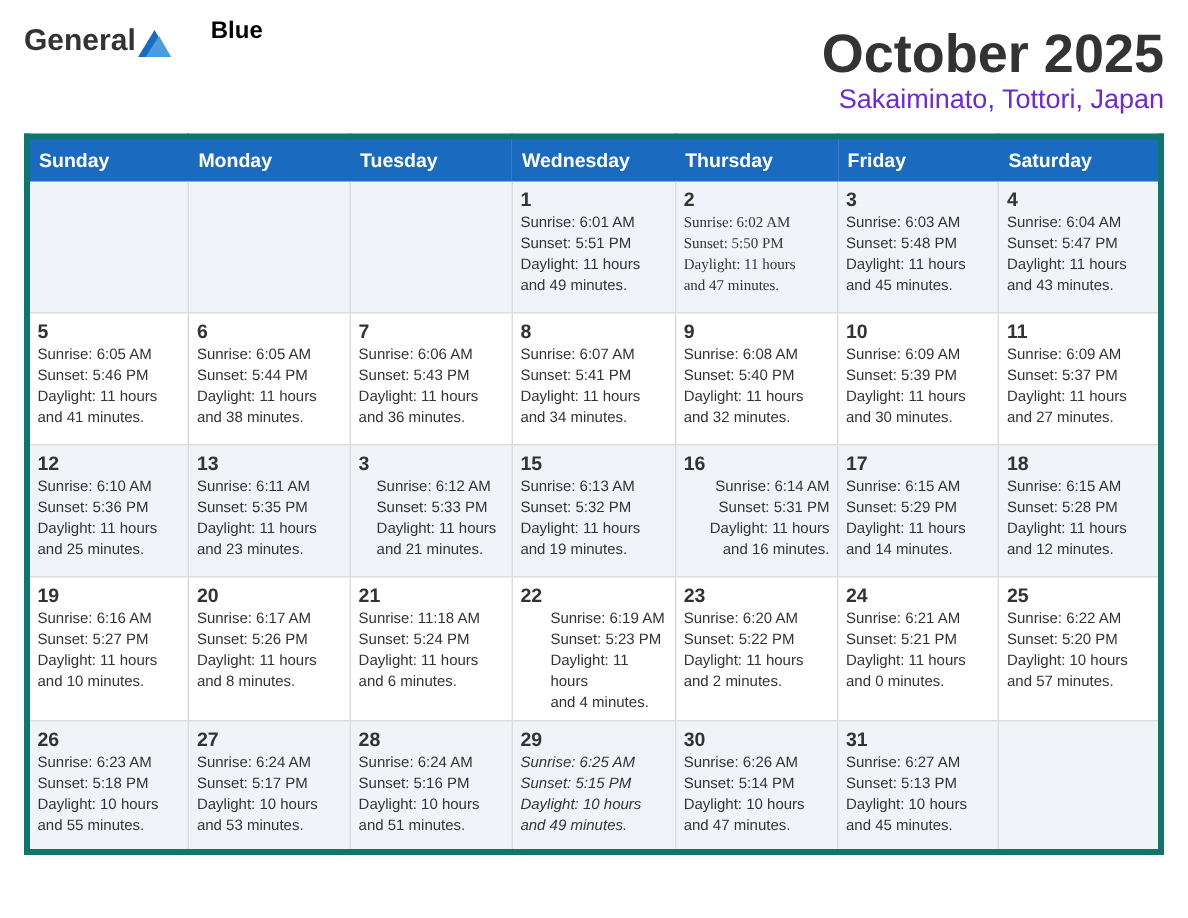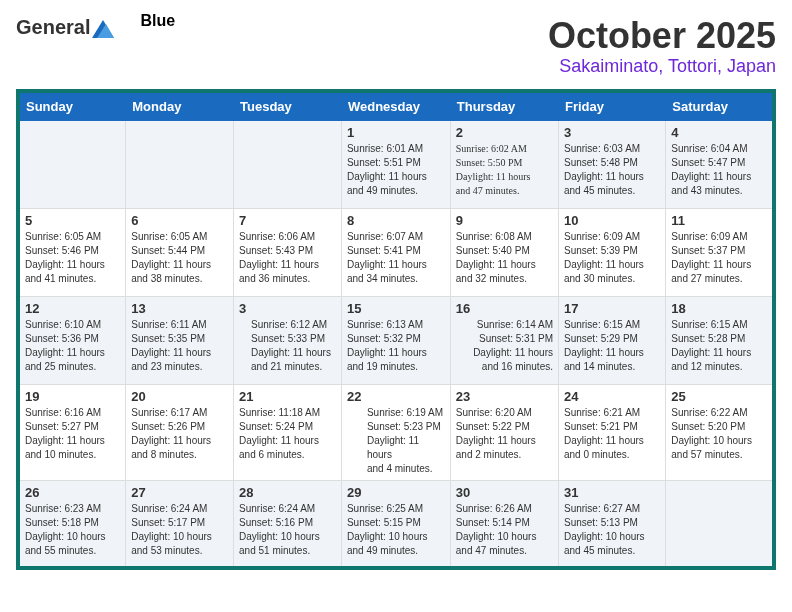--- a/index.html
+++ b/index.html
@@ -314,21 +314,21 @@
         </td>
         <td>
           <div class="day-number">28</div>
           <div class="day-info" style="white-space: pre-line;">Sunrise: 6:24 AM
 Sunset: 5:16 PM
 Daylight: 10 hours
 and 51 minutes.</div>
         </td>
         <td>
           <div class="day-number">29</div>
-          <div class="day-info" style="white-space: pre-line;">Sunrise: 6:25 AM
+          <div class="day-info" style="white-space: pre-line; font-style: italic;">Sunrise: 6:25 AM
 Sunset: 5:15 PM
 Daylight: 10 hours
 and 49 minutes.</div>
         </td>
         <td>
           <div class="day-number">30</div>
           <div class="day-info" style="white-space: pre-line;">Sunrise: 6:26 AM
 Sunset: 5:14 PM
 Daylight: 10 hours
 and 47 minutes.</div>

